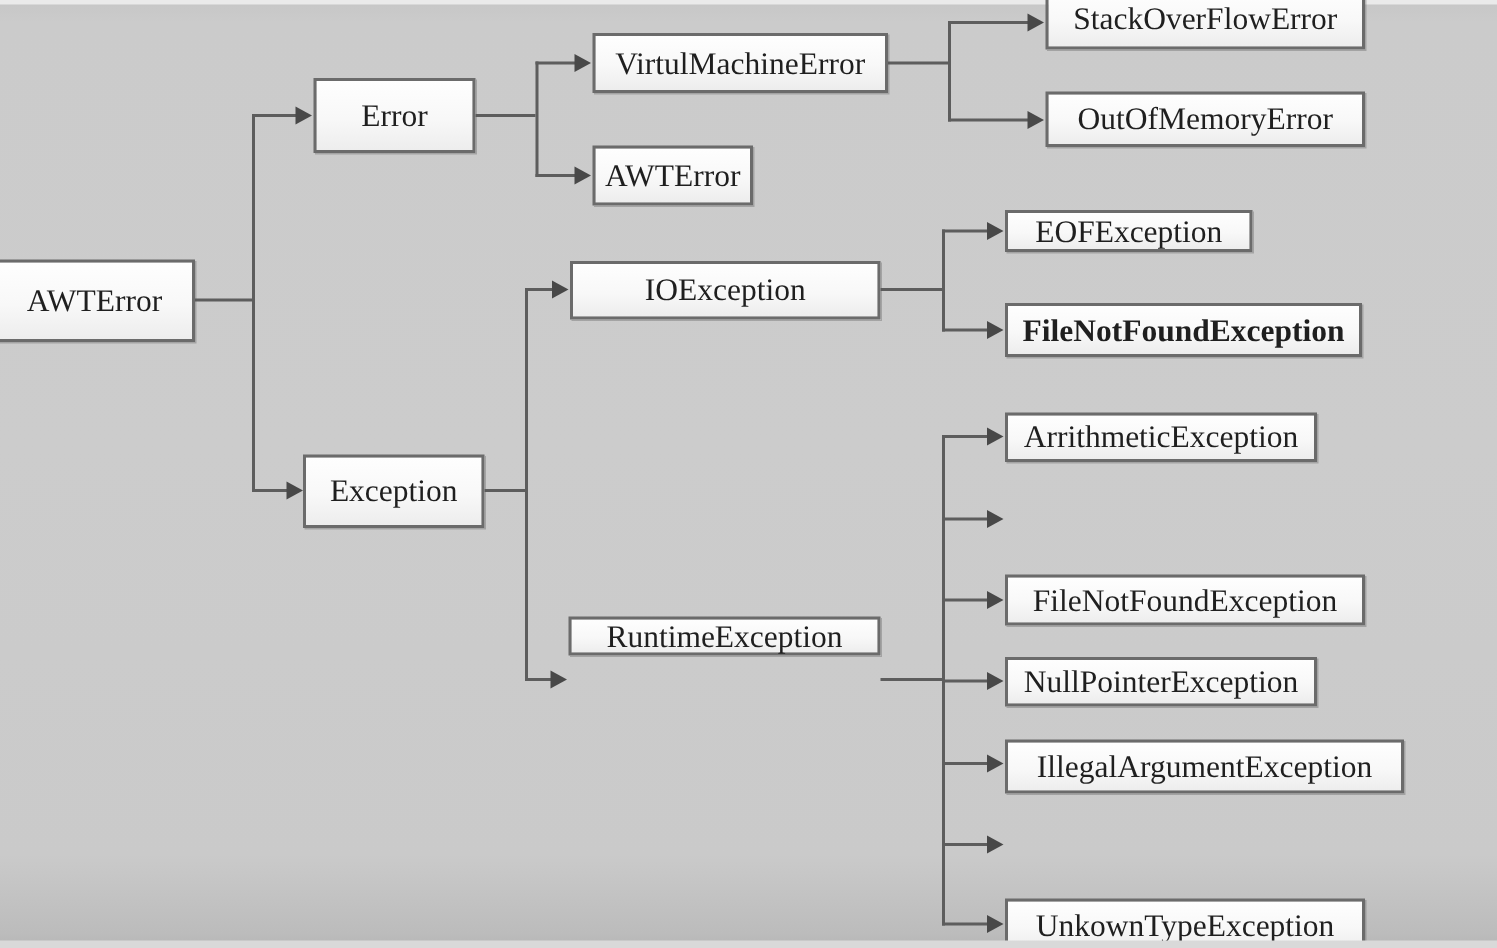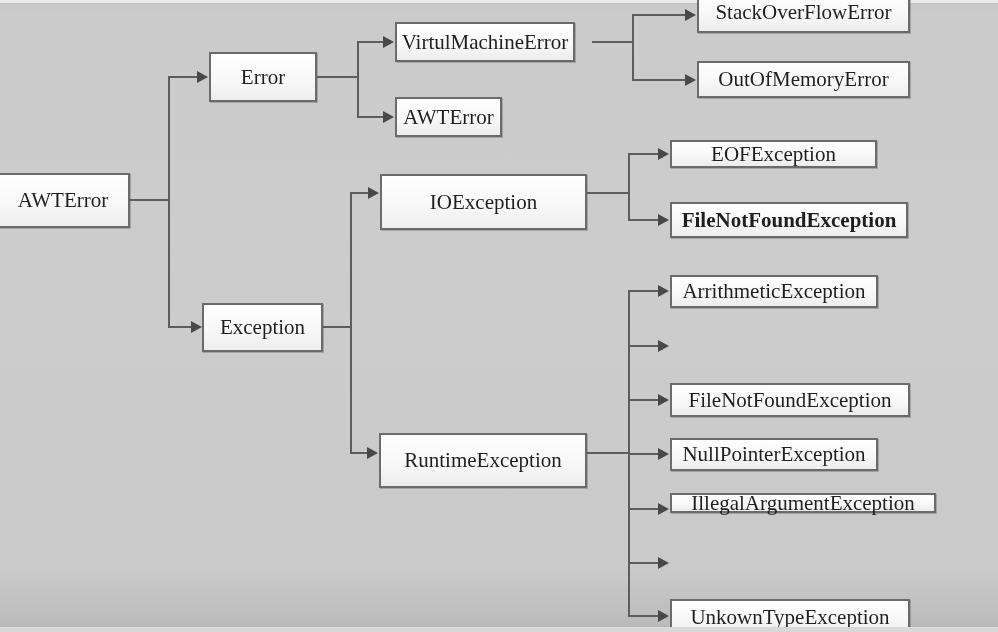--- a/index.html
+++ b/index.html
@@ -94,70 +94,70 @@
   <div class="arrow" style="left:658px;top:610px;"></div>
 
   <div class="node" style="left:-4px;top:173px;width:134px;height:55px;">
     <span>AWTError</span>
   </div>
 
   <div class="node" style="left:209px;top:52px;width:108px;height:50px;">
     <span>Error</span>
   </div>
 
-  <div class="node" style="left:395px;top:22px;width:180px;height:40px;">
+  <div class="node" style="left:395px;top:22px;width:197px;height:40px;">
     <span>VirtulMachineError</span>
   </div>
 
   <div class="node" style="left:395px;top:97px;width:107px;height:40px;">
     <span>AWTError</span>
   </div>
 
   <div class="node" style="left:697px;top:-8px;width:213px;height:41px;">
     <span>StackOverFlowError</span>
   </div>
 
   <div class="node" style="left:697px;top:61px;width:213px;height:37px;">
     <span>OutOfMemoryError</span>
   </div>
 
   <div class="node" style="left:202px;top:303px;width:121px;height:49px;">
     <span>Exception</span>
   </div>
 
-  <div class="node" style="left:380px;top:174px;width:207px;height:56px;">
+  <div class="node" style="left:380px;top:174px;width:207px;height:39px;">
     <span>IOException</span>
   </div>
 
-  <div class="node" style="left:670px;top:140px;width:207px;height:28px;text-align:right;">
+  <div class="node" style="left:670px;top:140px;width:165px;height:28px;text-align:right;">
     <span>EOFException</span>
   </div>
 
   <div class="node" style="left:670px;top:202px;width:238px;height:36px;font-weight:bold;">
     <span>FileNotFoundException</span>
   </div>
 
-  <div class="node" style="left:379px;top:433px;width:208px;height:55px;justify-content:center;">
+  <div class="node" style="left:379px;top:411px;width:208px;height:26px;justify-content:center;">
     <span>RuntimeException</span>
   </div>
 
   <div class="node" style="left:670px;top:275px;width:208px;height:33px;">
     <span>ArrithmeticException</span>
   </div>
 
 
   <div class="node" style="left:670px;top:383px;width:240px;height:34px;">
     <span>FileNotFoundException</span>
   </div>
 
   <div class="node" style="left:670px;top:438px;width:208px;height:33px;">
     <span>NullPointerException</span>
   </div>
 
-  <div class="node" style="left:670px;top:493px;width:266px;height:20px;">
+  <div class="node" style="left:670px;top:493px;width:266px;height:36px;">
     <span>IllegalArgumentException</span>
   </div>
 
 
   <div class="node" style="left:670px;top:599px;width:240px;height:36px;">
     <span>UnkownTypeException</span>
   </div>
 
   <div class="strip-bottom"></div>
 

